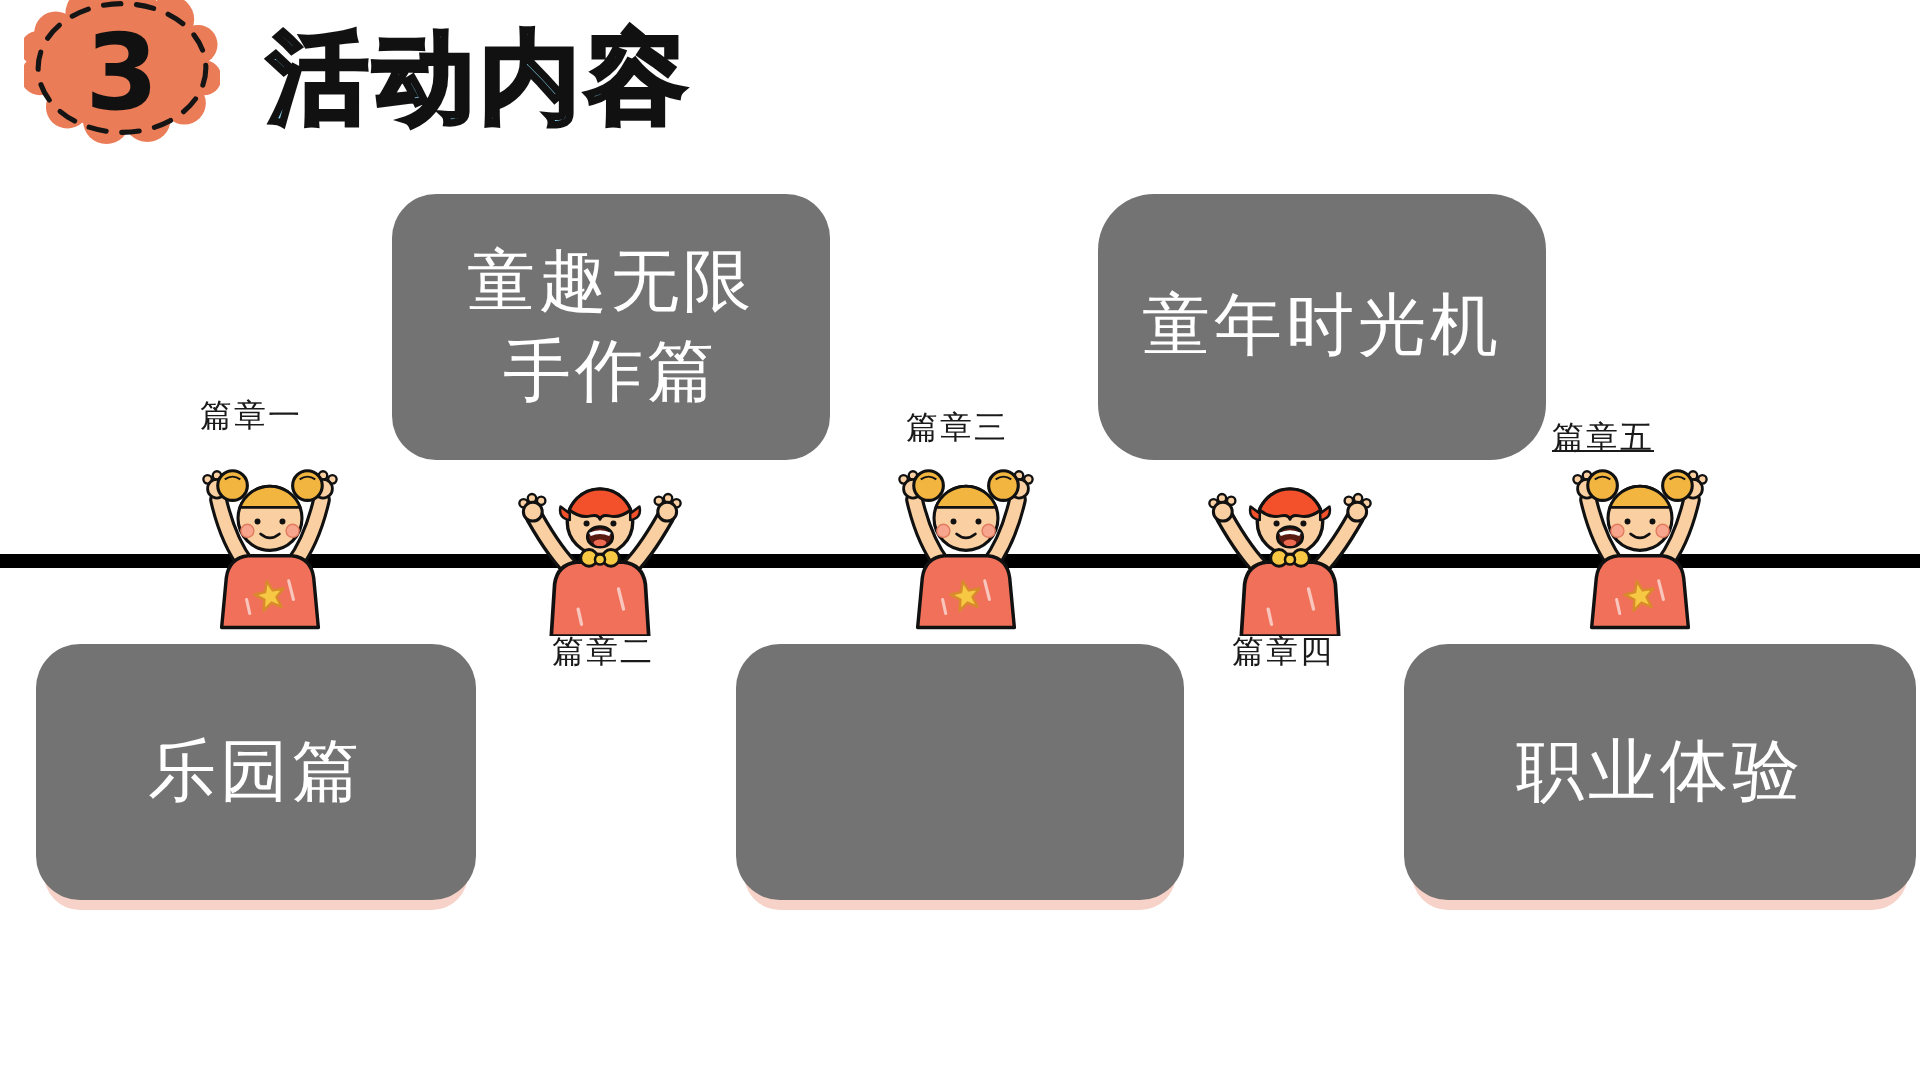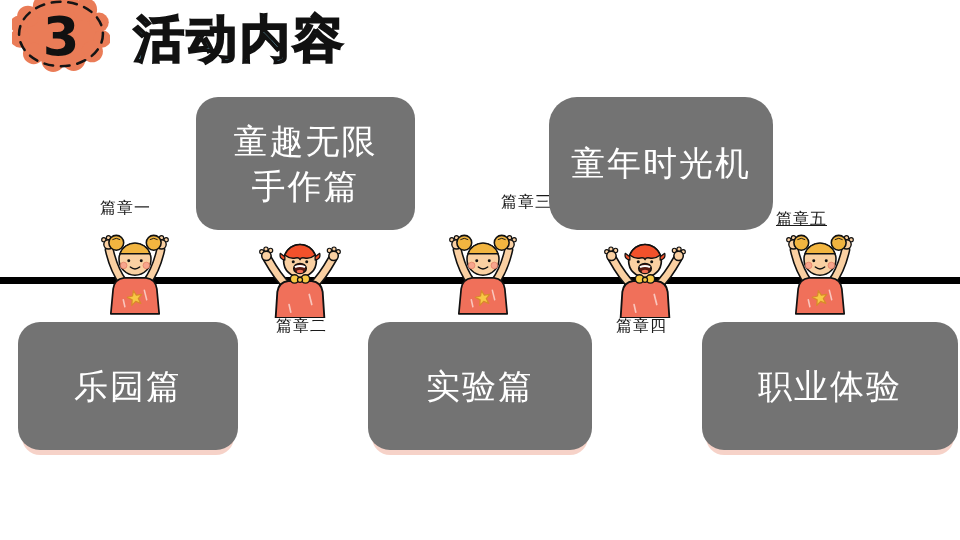--- a/index.html
+++ b/index.html
@@ -16,21 +16,21 @@
     font-size:50px;font-weight:bold;letter-spacing:3px;
     color:#87D7F3;-webkit-text-stroke:2.2px #111;
     z-index:4;
     margin-left:10px;
   }
   
   .timeline-line{position:absolute;left:0;top:277px;width:960px;height:7px;background:#000;z-index:1;}
   .chapter-label{position:absolute;font-size:16px;color:#1a1a1a;letter-spacing:1px;z-index:2;white-space:nowrap;}
   #ch1{left:100px;top:198px;}
   #ch2{left:276px;top:316px;}
-  #ch3{left:453px;top:192px;margin-left:48px;}
+  #ch3{left:453px;top:204px;}
   #ch4{left:616px;top:316px;}
   #ch5{left:776px;top:209px;text-decoration:underline;}
   
   .fig{position:absolute;z-index:2;}
   #f1{left:96px;top:231px;width:78px;height:86px;}
   #f2{left:258px;top:234px;width:84px;height:84px;}
   #f3{left:444px;top:231px;width:78px;height:86px;}
   #f4{left:603px;top:234px;width:84px;height:84px;}
   #f5{left:781px;top:231px;width:78px;height:86px;}
   
@@ -168,19 +168,18 @@
     <span>童趣无限</span>
     <span>手作篇</span>
   </div>
   <div class="card top" id="card2">
     <span>童年时光机</span>
   </div>
   <div class="card bottom" id="card3">
     <span>乐园篇</span>
   </div>
   <div class="card bottom" id="card4">
-    <span>实验篇</span>
   </div>
   <div class="card bottom" id="card5">
     <span>职业体验</span>
   </div>
 
 </div>
 
 </body></html>

